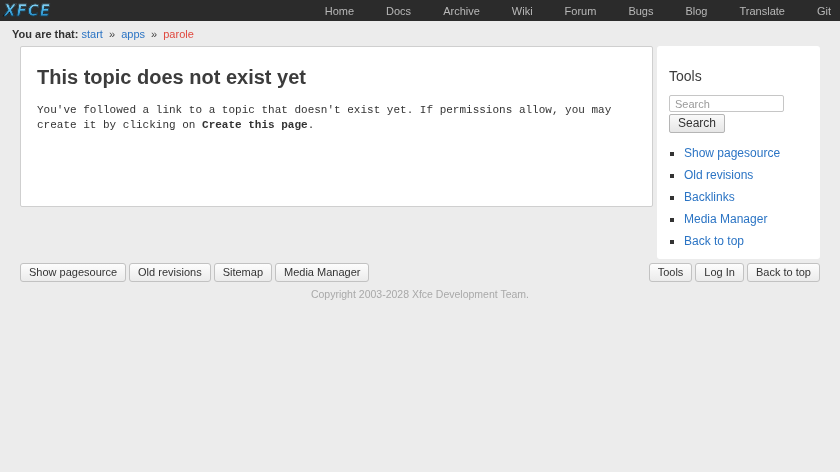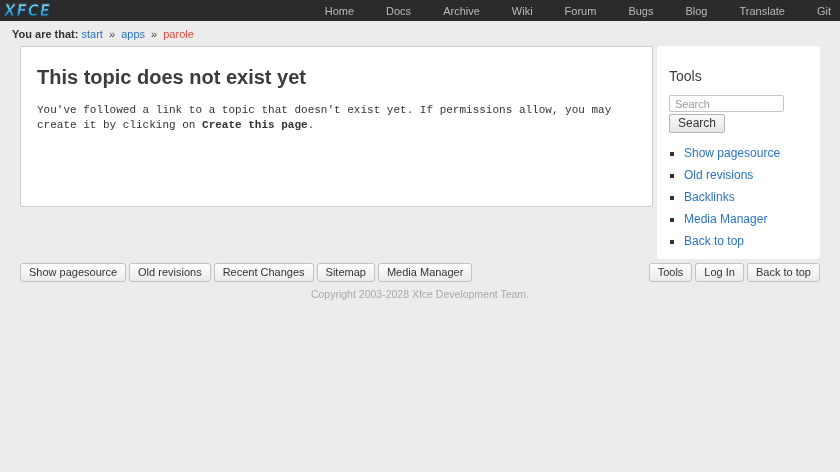--- a/index.html
+++ b/index.html
@@ -201,21 +201,20 @@
       <li><a>Back to top</a></li>
     </ul>
   </div>
 
 </div>
 
 <div class="page-buttons">
   <div class="btn-group">
     <button class="ui-btn">Show pagesource</button>
     <button class="ui-btn">Old revisions</button>
-    <button class="ui-btn">Recent Changes</button>
     <button class="ui-btn">Sitemap</button>
     <button class="ui-btn">Media Manager</button>
   </div>
   <div class="btn-group">
     <button class="ui-btn">Tools</button>
     <button class="ui-btn">Log In</button>
     <button class="ui-btn">Back to top</button>
   </div>
 </div>
 

